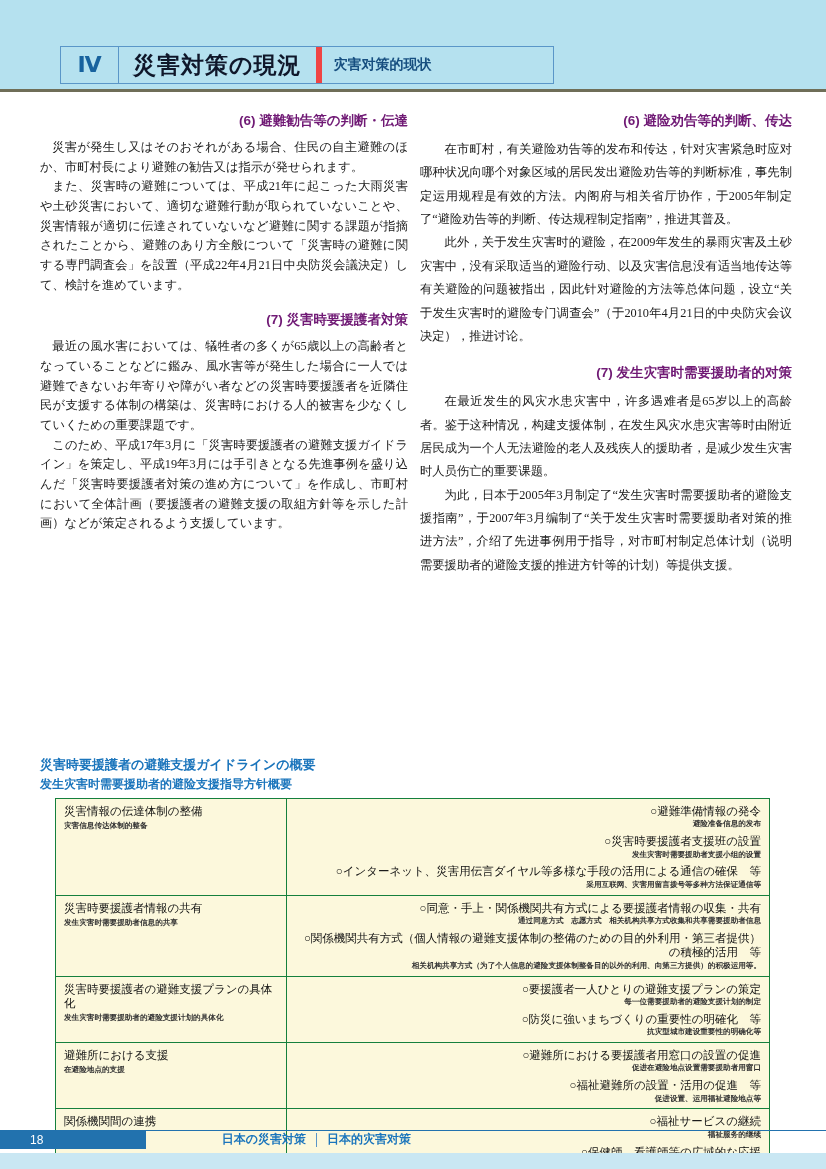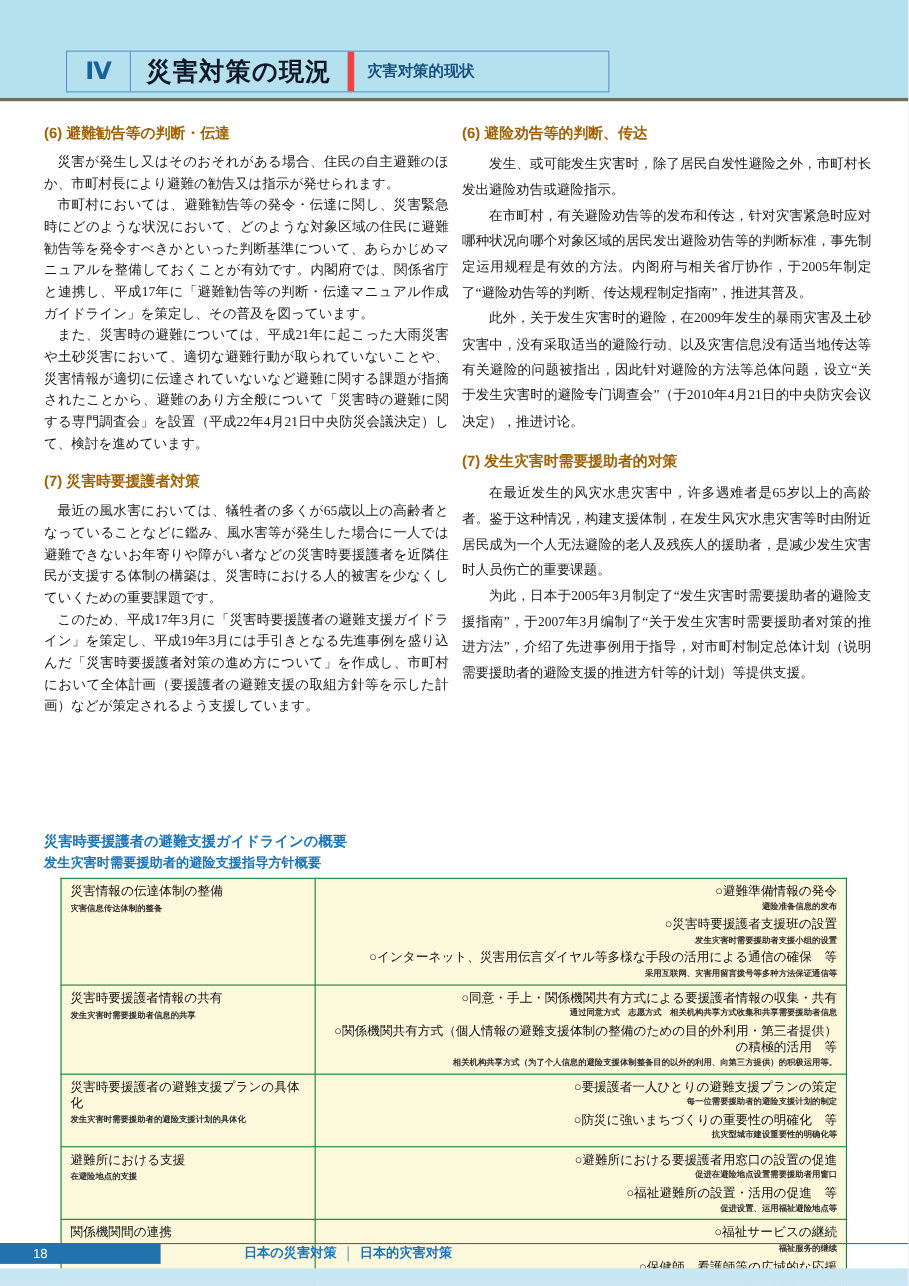--- a/index.html
+++ b/index.html
@@ -22,21 +22,21 @@
   .ch-ja{
     display:flex;align-items:center;padding:0 14px;font-size:23px;font-weight:bold;
     color:#0f172a;border-right:6px solid #ef4444;letter-spacing:1px;
   }
   .ch-zh{display:flex;align-items:center;padding:0 12px;font-size:14px;font-weight:bold;color:#174F80;flex:1;}
 
   
   .col{position:absolute;top:104px;}
   .col-left{left:40px;width:368px;}
   .col-right{left:420px;width:372px;}
-  .sec-h{font-size:13.5px;font-weight:bold;color:#a16207;margin:8px 0 8px;font-family:"Liberation Sans","DejaVu Sans",sans-serif;}
+  .sec-h{font-size:13.5px;font-weight:bold;color:#701a75;margin:8px 0 8px;font-family:"Liberation Sans","DejaVu Sans",sans-serif;text-align:right;}
   .sec-h.mt{margin-top:16px;}
   .col p{
     font-family:"Liberation Serif","DejaVu Serif",serif;
     font-size:12.3px;color:#1a1a1a;text-align:justify;margin:0;
   }
   .col-left p{line-height:1.6;text-indent:1em;}
   .col-right p{line-height:1.9;text-indent:2em;}
 
   
   .table-area{position:absolute;left:40px;top:756px;width:732px;}
@@ -80,30 +80,28 @@
       <span class="ch-num">Ⅳ</span>
       <span class="ch-ja">災害対策の現況</span>
       <span class="ch-zh">灾害对策的现状</span>
     </div>
   </header>
   <div class="band-rule"></div>
 
   <section class="col col-left">
     <h2 class="sec-h">(6) 避難勧告等の判断・伝達</h2>
     <p>災害が発生し又はそのおそれがある場合、住民の自主避難のほか、市町村長により避難の勧告又は指示が発せられます。</p>
-    <p>市町村においては、避難勧告等の発令・伝達に関し、災害緊急時にどのような状況において、どのような対象区域の住民に避難勧告等を発令すべきかといった判断基準について、あらかじめマニュアルを整備しておくことが有効です。内閣府では、関係省庁と連携し、平成17年に「避難勧告等の判断・伝達マニュアル作成ガイドライン」を策定し、その普及を図っています。</p>
     <p>また、災害時の避難については、平成21年に起こった大雨災害や土砂災害において、適切な避難行動が取られていないことや、災害情報が適切に伝達されていないなど避難に関する課題が指摘されたことから、避難のあり方全般について「災害時の避難に関する専門調査会」を設置（平成22年4月21日中央防災会議決定）して、検討を進めています。</p>
     <h2 class="sec-h mt">(7) 災害時要援護者対策</h2>
     <p>最近の風水害においては、犠牲者の多くが65歳以上の高齢者となっていることなどに鑑み、風水害等が発生した場合に一人では避難できないお年寄りや障がい者などの災害時要援護者を近隣住民が支援する体制の構築は、災害時における人的被害を少なくしていくための重要課題です。</p>
     <p>このため、平成17年3月に「災害時要援護者の避難支援ガイドライン」を策定し、平成19年3月には手引きとなる先進事例を盛り込んだ「災害時要援護者対策の進め方について」を作成し、市町村において全体計画（要援護者の避難支援の取組方針等を示した計画）などが策定されるよう支援しています。</p>
   </section>
 
   <section class="col col-right">
     <h2 class="sec-h">(6) 避险劝告等的判断、传达</h2>
-    <p>发生、或可能发生灾害时，除了居民自发性避险之外，市町村长发出避险劝告或避险指示。</p>
     <p>在市町村，有关避险劝告等的发布和传达，针对灾害紧急时应对哪种状况向哪个对象区域的居民发出避险劝告等的判断标准，事先制定运用规程是有效的方法。内阁府与相关省厅协作，于2005年制定了“避险劝告等的判断、传达规程制定指南”，推进其普及。</p>
     <p>此外，关于发生灾害时的避险，在2009年发生的暴雨灾害及土砂灾害中，没有采取适当的避险行动、以及灾害信息没有适当地传达等有关避险的问题被指出，因此针对避险的方法等总体问题，设立“关于发生灾害时的避险专门调查会”（于2010年4月21日的中央防灾会议决定），推进讨论。</p>
     <h2 class="sec-h mt">(7) 发生灾害时需要援助者的对策</h2>
     <p>在最近发生的风灾水患灾害中，许多遇难者是65岁以上的高龄者。鉴于这种情况，构建支援体制，在发生风灾水患灾害等时由附近居民成为一个人无法避险的老人及残疾人的援助者，是减少发生灾害时人员伤亡的重要课题。</p>
     <p>为此，日本于2005年3月制定了“发生灾害时需要援助者的避险支援指南”，于2007年3月编制了“关于发生灾害时需要援助者对策的推进方法”，介绍了先进事例用于指导，对市町村制定总体计划（说明需要援助者的避险支援的推进方针等的计划）等提供支援。</p>
   </section>
 
   <div class="table-area">
     <div class="tbl-title-ja">災害時要援護者の避難支援ガイドラインの概要</div>
     <div class="tbl-title-zh">发生灾害时需要援助者的避险支援指导方针概要</div>

